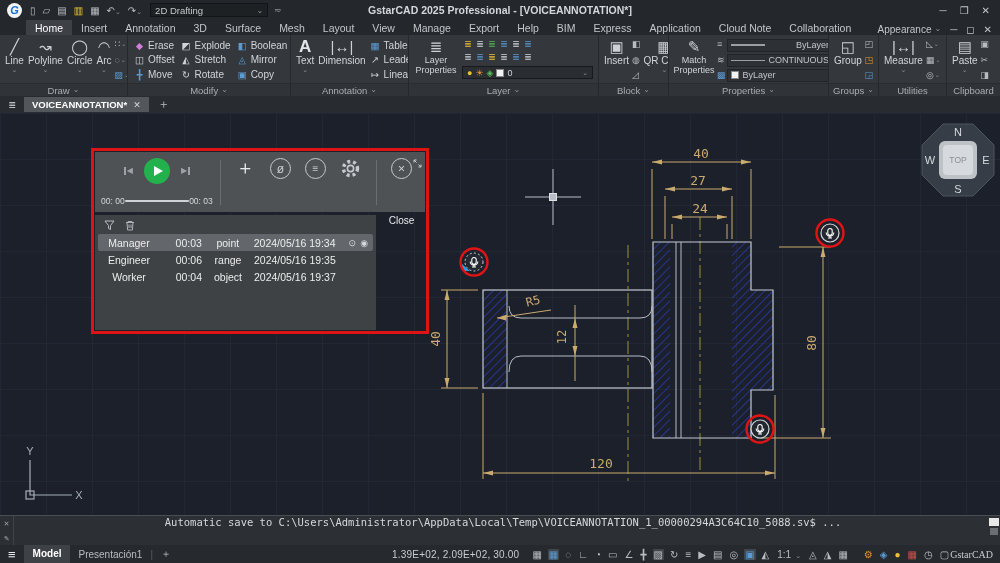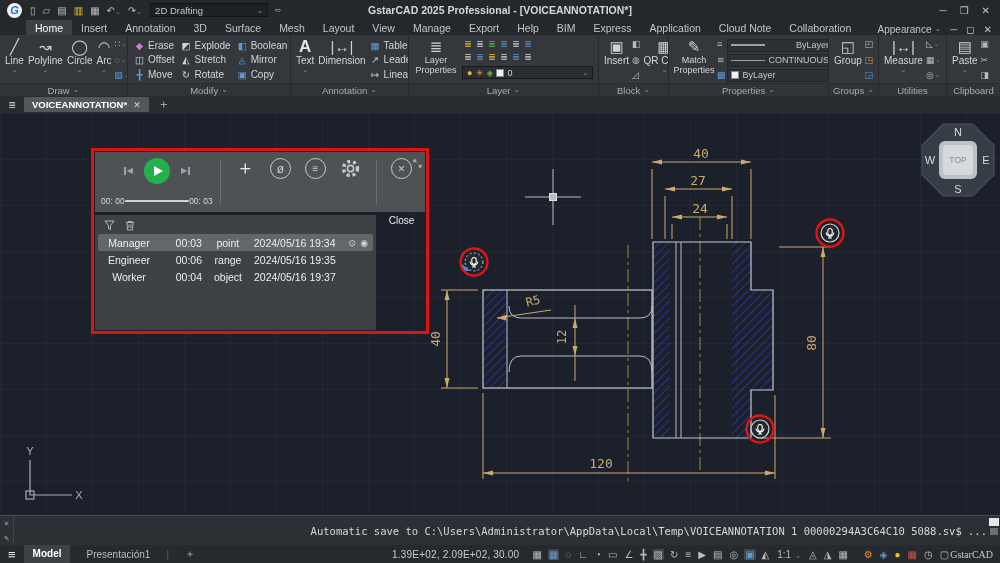--- a/index.html
+++ b/index.html
@@ -109,32 +109,32 @@
   .c-type { width:52px; text-align:center; } .c-time { width:95px; text-align:left; }
   .c-ic { flex:1; display:flex; gap:4px; justify-content:flex-end; padding-right:5px;
     color:#d6d8da; font-size:9px; align-items:center; }
 
   
   .cmd { position:absolute; left:0; top:515px; width:1000px; height:30px; background:#2c3034;
     border-top:1px solid #484d52; display:flex; z-index:20;
     font-family:"DejaVu Sans Mono", monospace; font-size:10.5px; color:#d6d8da; }
   .cmd-gutter { width:14px; border-right:1px solid #3f4449; display:flex; flex-direction:column;
     align-items:center; justify-content:space-around; color:#9aa0a5; font-size:8.5px; }
-  .cmd-lines { flex:1; display:flex; flex-direction:column; justify-content:space-around; padding-left:5px;text-align:right; }
+  .cmd-lines { flex:1; display:flex; flex-direction:row; justify-content:space-around; padding-left:5px;text-align:right; }
   .cmd-scroll { width:13px; display:flex; flex-direction:column; align-items:center; gap:2px; padding-top:2px; }
   .cs-box { width:10px; height:8px; background:#e8e8e8; }
   .cs-thumb { width:8px; height:7px; background:#6a6f74; }
 
   
   .status { position:absolute; left:0; top:545px; width:1000px; height:18px; background:#26292d;
     display:flex; align-items:center; color:#b9bdc2; font-size:10px; z-index:30; }
   .st-hamb { padding:0 8px; font-size:13px; color:#e9eaeb; font-weight:bold; }
   .st-model { background:#3e4246; color:#fff; font-weight:bold; padding:0 9px; height:18px;
     line-height:18px; font-size:10px; }
-  .st-tab { padding:0 16px; }
+  .st-tab { padding:0 8px; }
   .st-sp { color:#5a5f64; }
   .st-coords { margin:0 12px 0 0; color:#c9ccd0; letter-spacing:.2px; }
   .sticons { display:flex; align-items:center; gap:5px; font-size:10px; }
   .sticons span { padding:0 1px; }
   .sticons .on { background:#41464b; border-radius:1px; }
   .st-brand { color:#c9ccd0; margin:0 7px 0 0;font-family:Liberation Serif, serif; }
   .flex1 { flex:1; }
 </style>
 </head>
 <body>

